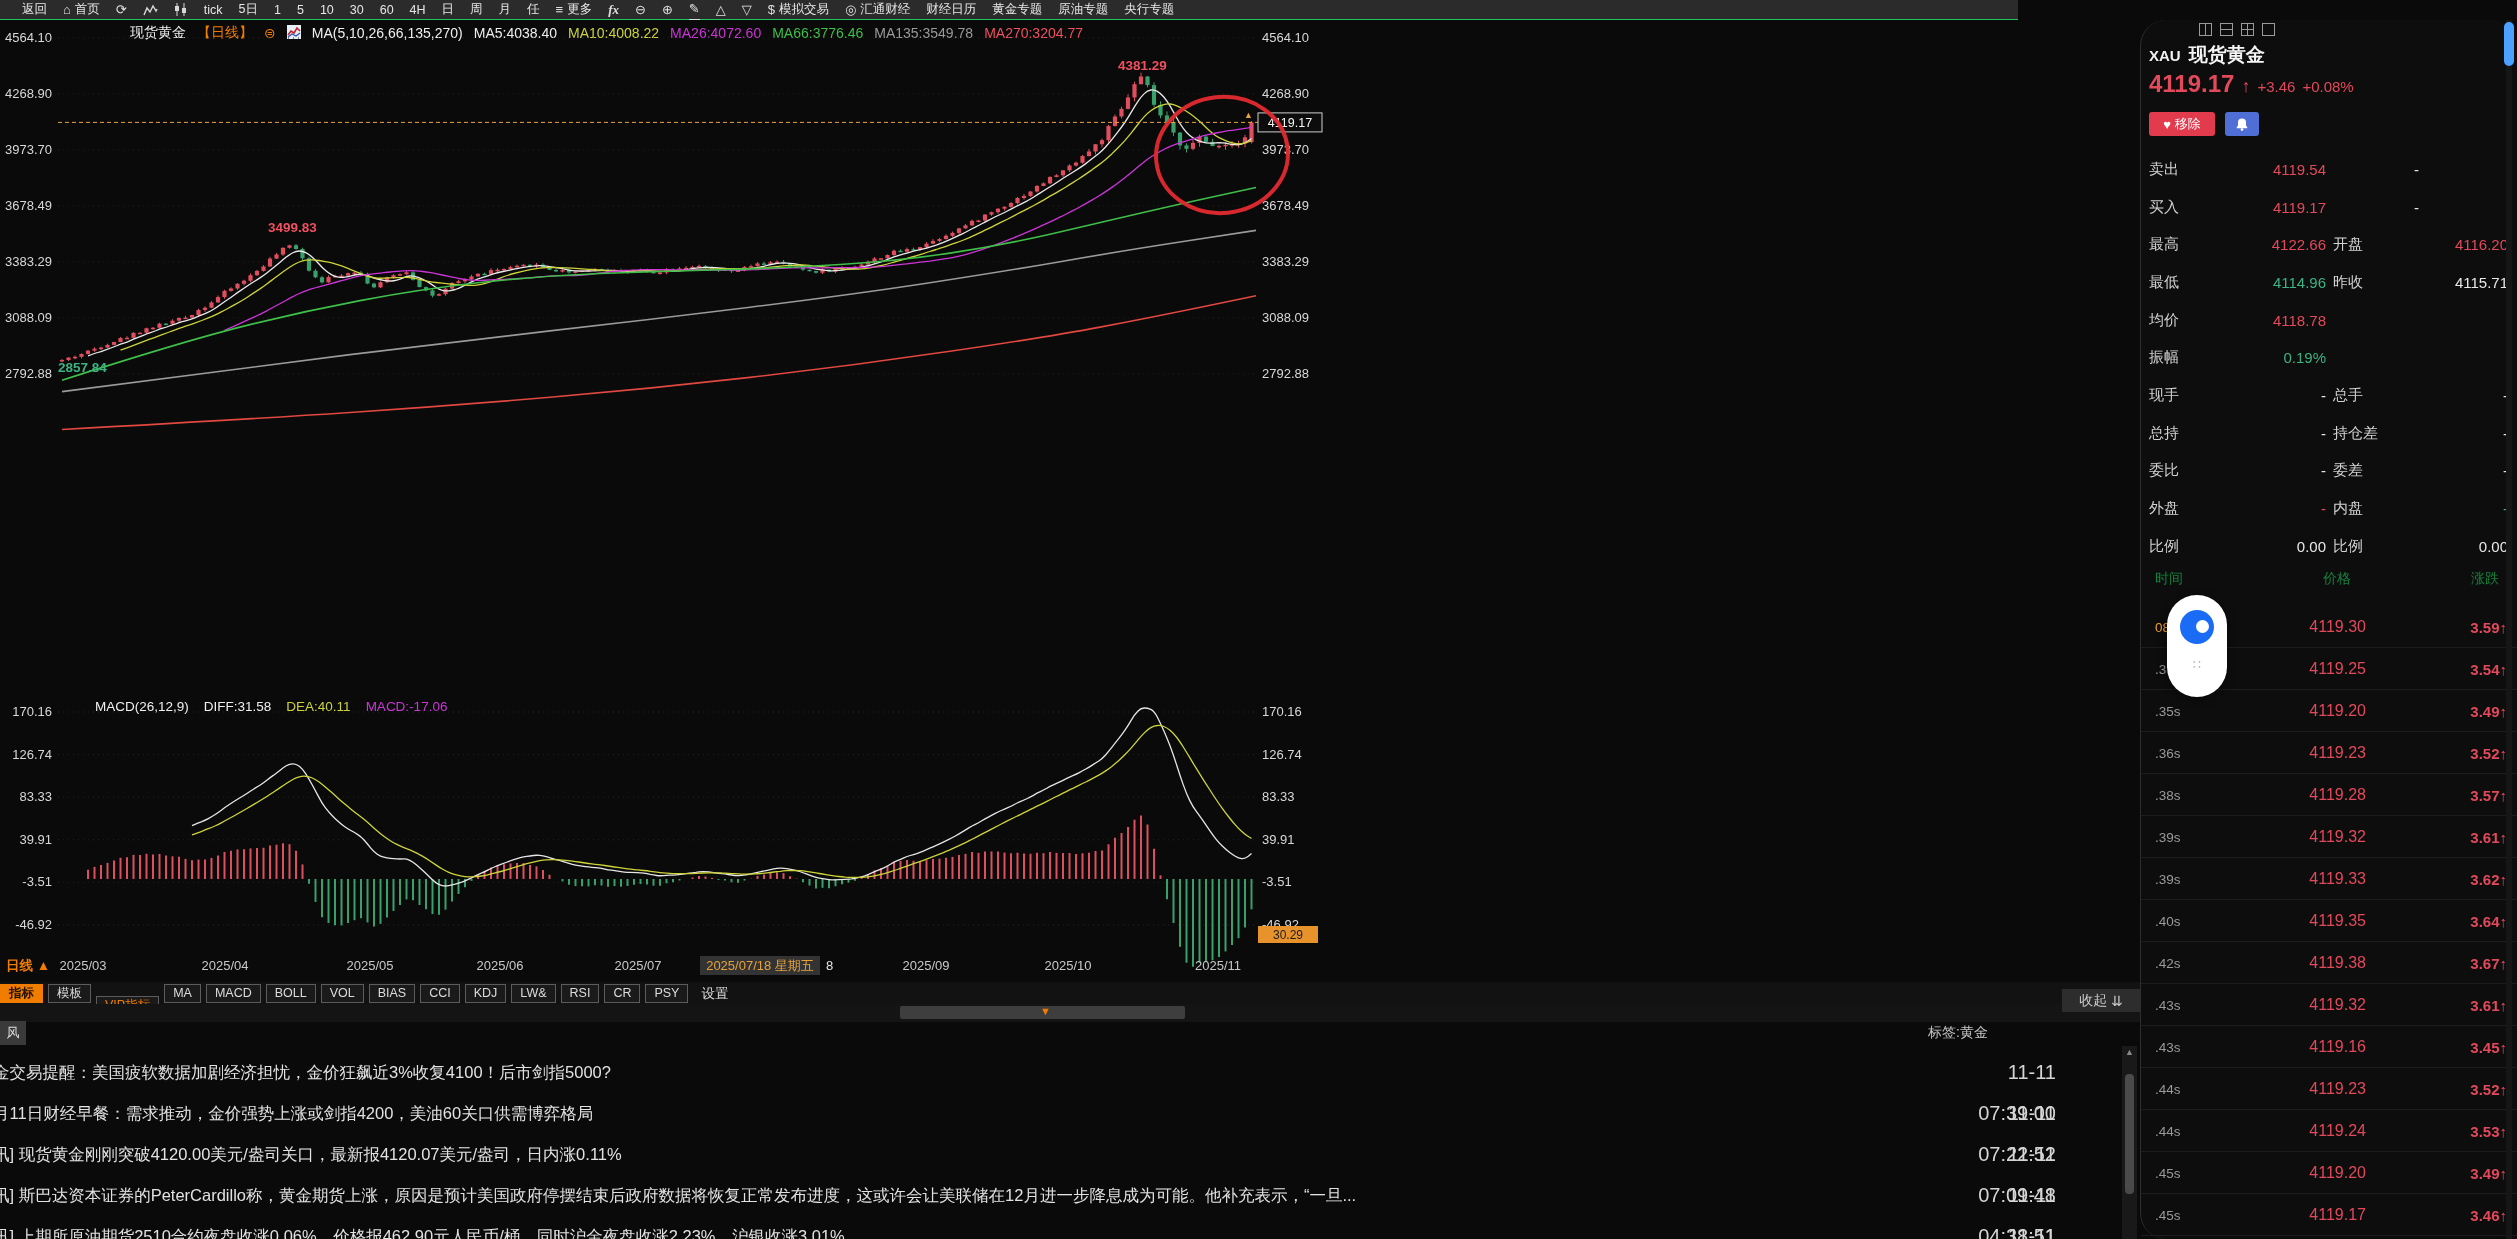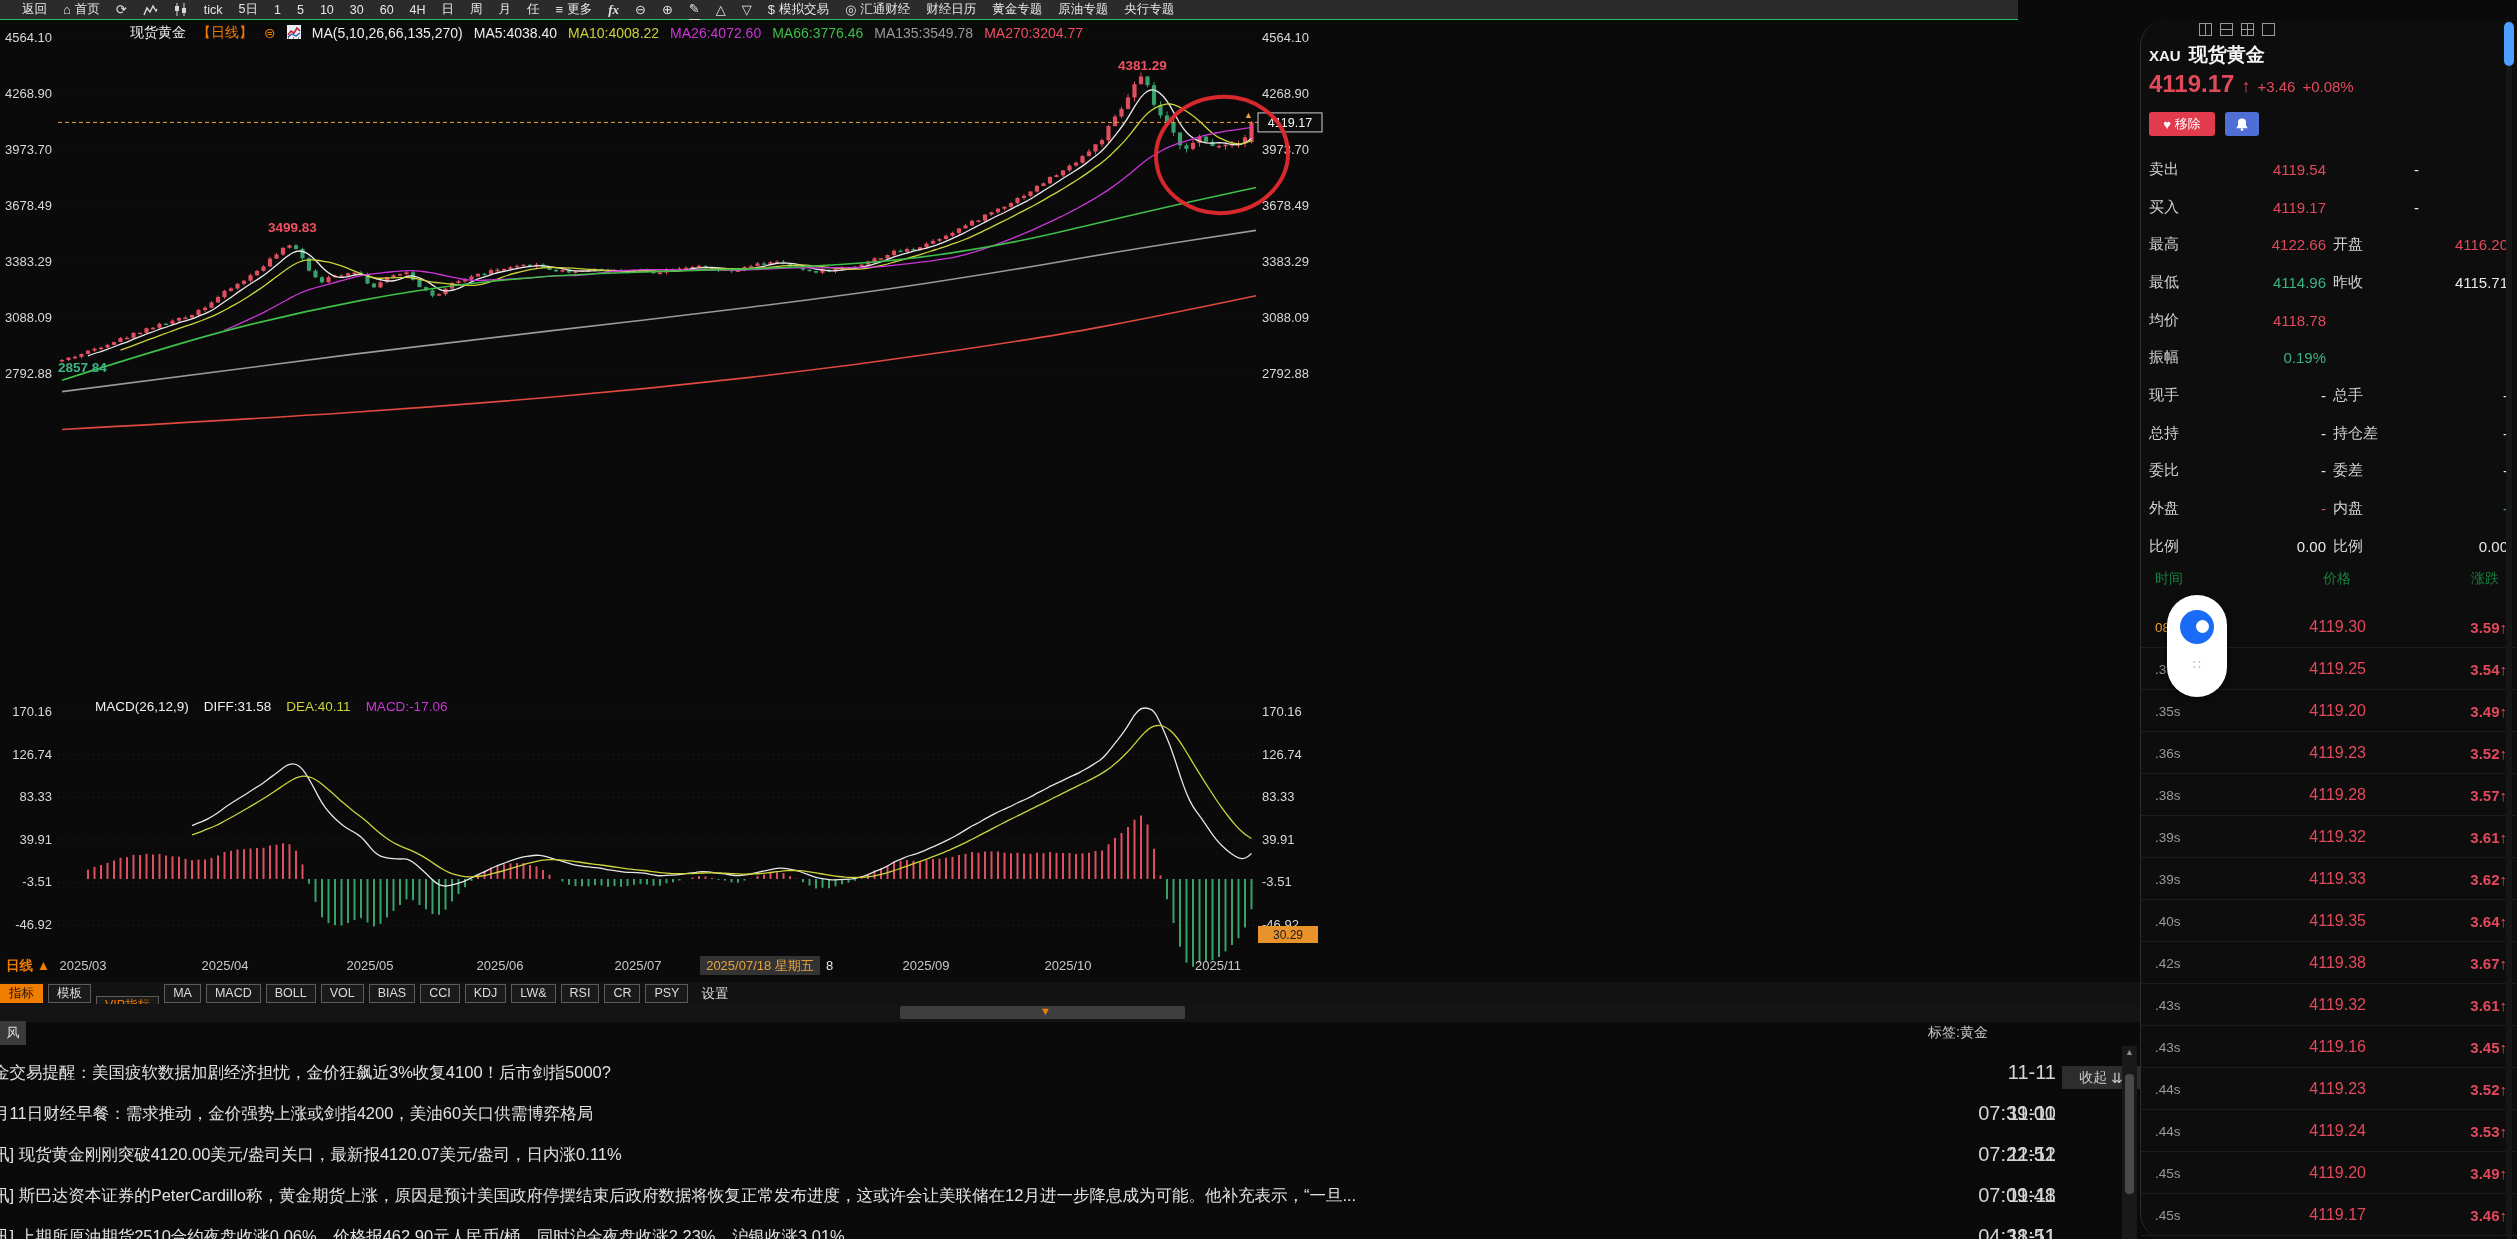--- a/index.html
+++ b/index.html
@@ -27,30 +27,30 @@
   
   #chart-svg { position:absolute; top:20px; left:0; z-index:1; }
   #macd-header { position:absolute; top:699px; left:95px; z-index:3; display:flex; gap:15px;
                  font-size:13.5px; pointer-events:none; white-space:nowrap; }
 
   
   #tab-bar { position:absolute; top:982px; left:0; width:2140px; height:22px; background:#121212;
              display:flex; align-items:center; gap:5px; font-size:12.5px; z-index:2; }
   .tab { border:1px solid #5c5c5c; background:#1a1a1a; color:#dcdcdc; padding:1px 8px; line-height:15px;
          cursor:pointer; white-space:nowrap; }
-  .tab.selected { background:#f07c00; border-color:#f07c00; color:#241300; font-weight:normal; }
+  .tab.selected { background:#f07c00; border-color:#f07c00; color:#241300; font-weight:bold; }
   .tab.vip { color:#f07c00;margin-top:25px; }
   .tab.plain { border:none; background:none; font-size:13.5px; }
 
   
   #slider-row { position:absolute; top:1004px; left:0; width:2140px; height:18px; background:#141414; z-index:2; }
   #slider-track { position:absolute; left:900px; top:2px; width:285px; height:13px; background:#3e3e3e; border-radius:2px; cursor:pointer; }
   #slider-arrow { position:absolute; left:1040px; top:1px; color:#f07c00; font-size:11px; cursor:pointer; }
   #news-tag { position:absolute; top:1024px; left:1928px; color:#c5c5c5; font-size:14px; z-index:2; }
-  #collapse-btn { position:absolute; top:1066px; left:2062px; width:78px; height:23px; background:#2d2d2d;
+  #collapse-btn { position:absolute; top:989px; left:2062px; width:78px; height:23px; background:#2d2d2d;
                   color:#cccccc; font-size:14px; display:flex; align-items:center; justify-content:center;
                   gap:4px; cursor:pointer; z-index:2; }
   #side-tab { position:absolute; top:1021px; left:0; width:26px; height:24px; background:#3a3a3a; color:#ddd;
               font-size:13px; display:flex; align-items:center; justify-content:center; z-index:2; cursor:pointer; }
 
   
   #news-list { position:absolute; top:1052px; left:0; width:2140px; height:187px; overflow:hidden; z-index:2; }
   .news-row { height:41px; line-height:41px; display:flex; color:#e2e2e2; font-size:16.5px; cursor:pointer; }
   .news-text { flex:1; white-space:nowrap; overflow:hidden; margin-left:-7px; }
   .news-time { width:170px; text-align:right; padding-right:84px; color:#d5d5d5; font-size:20px; flex-shrink:0; }

